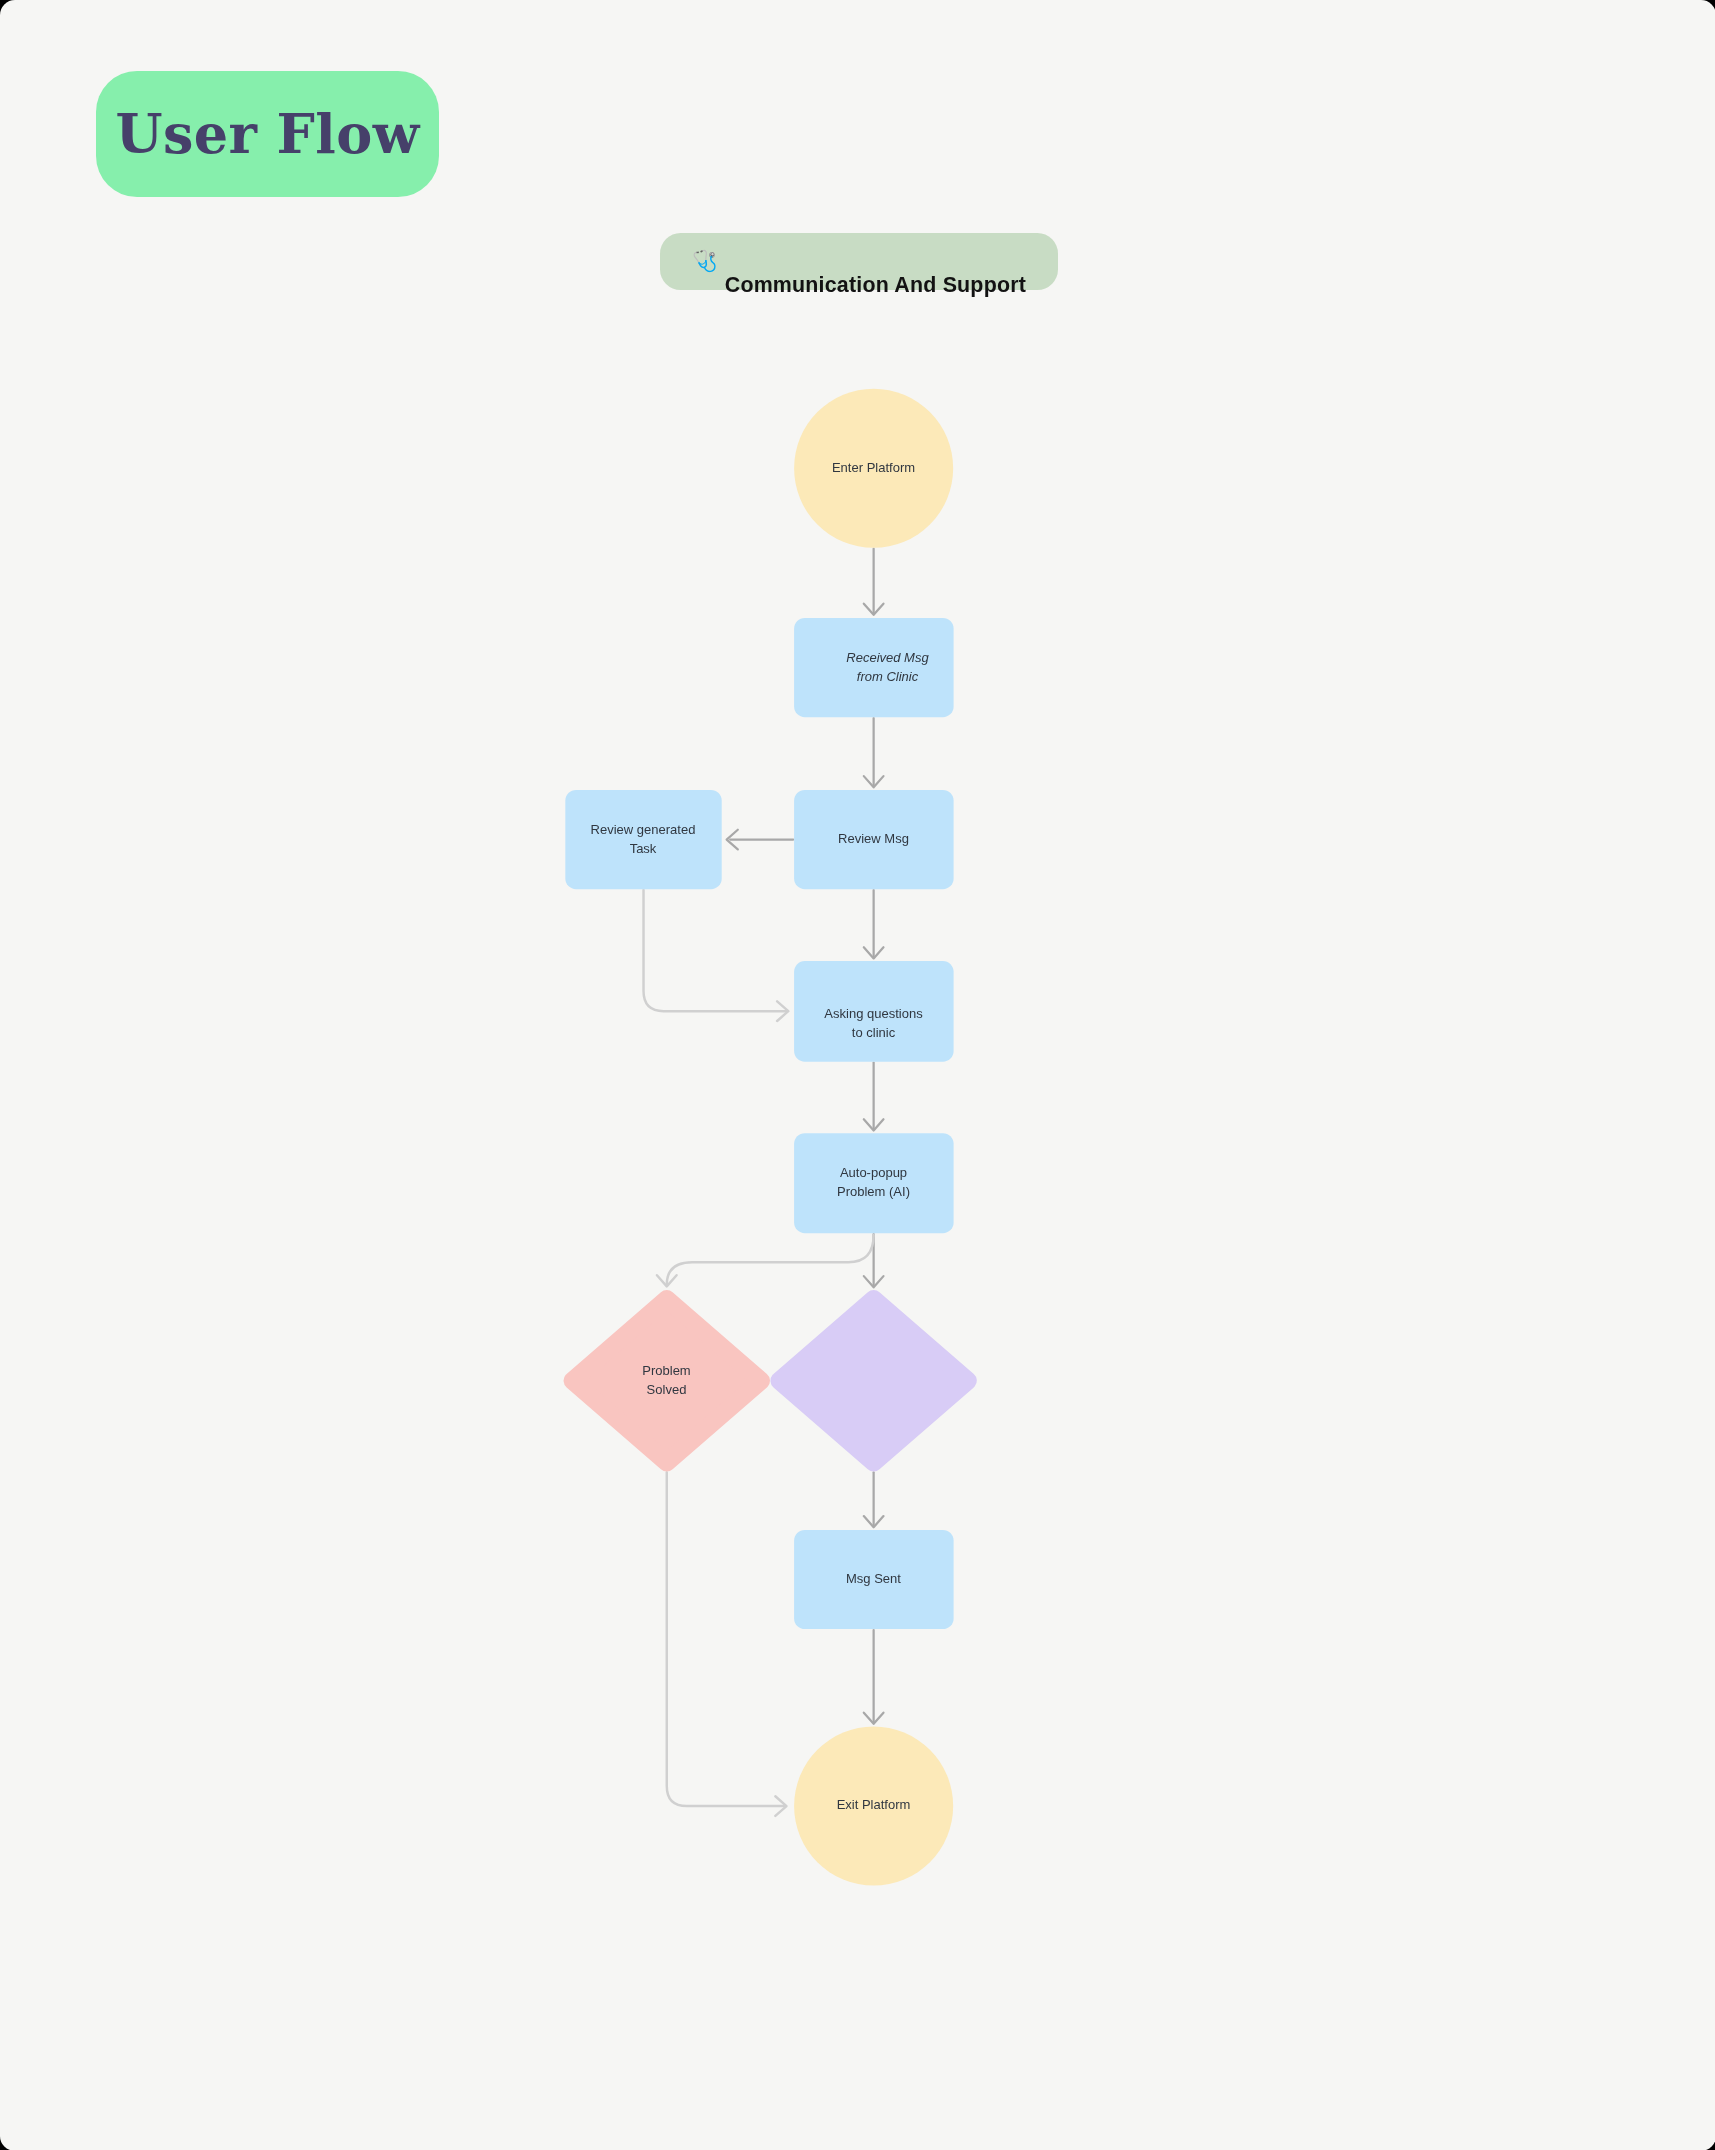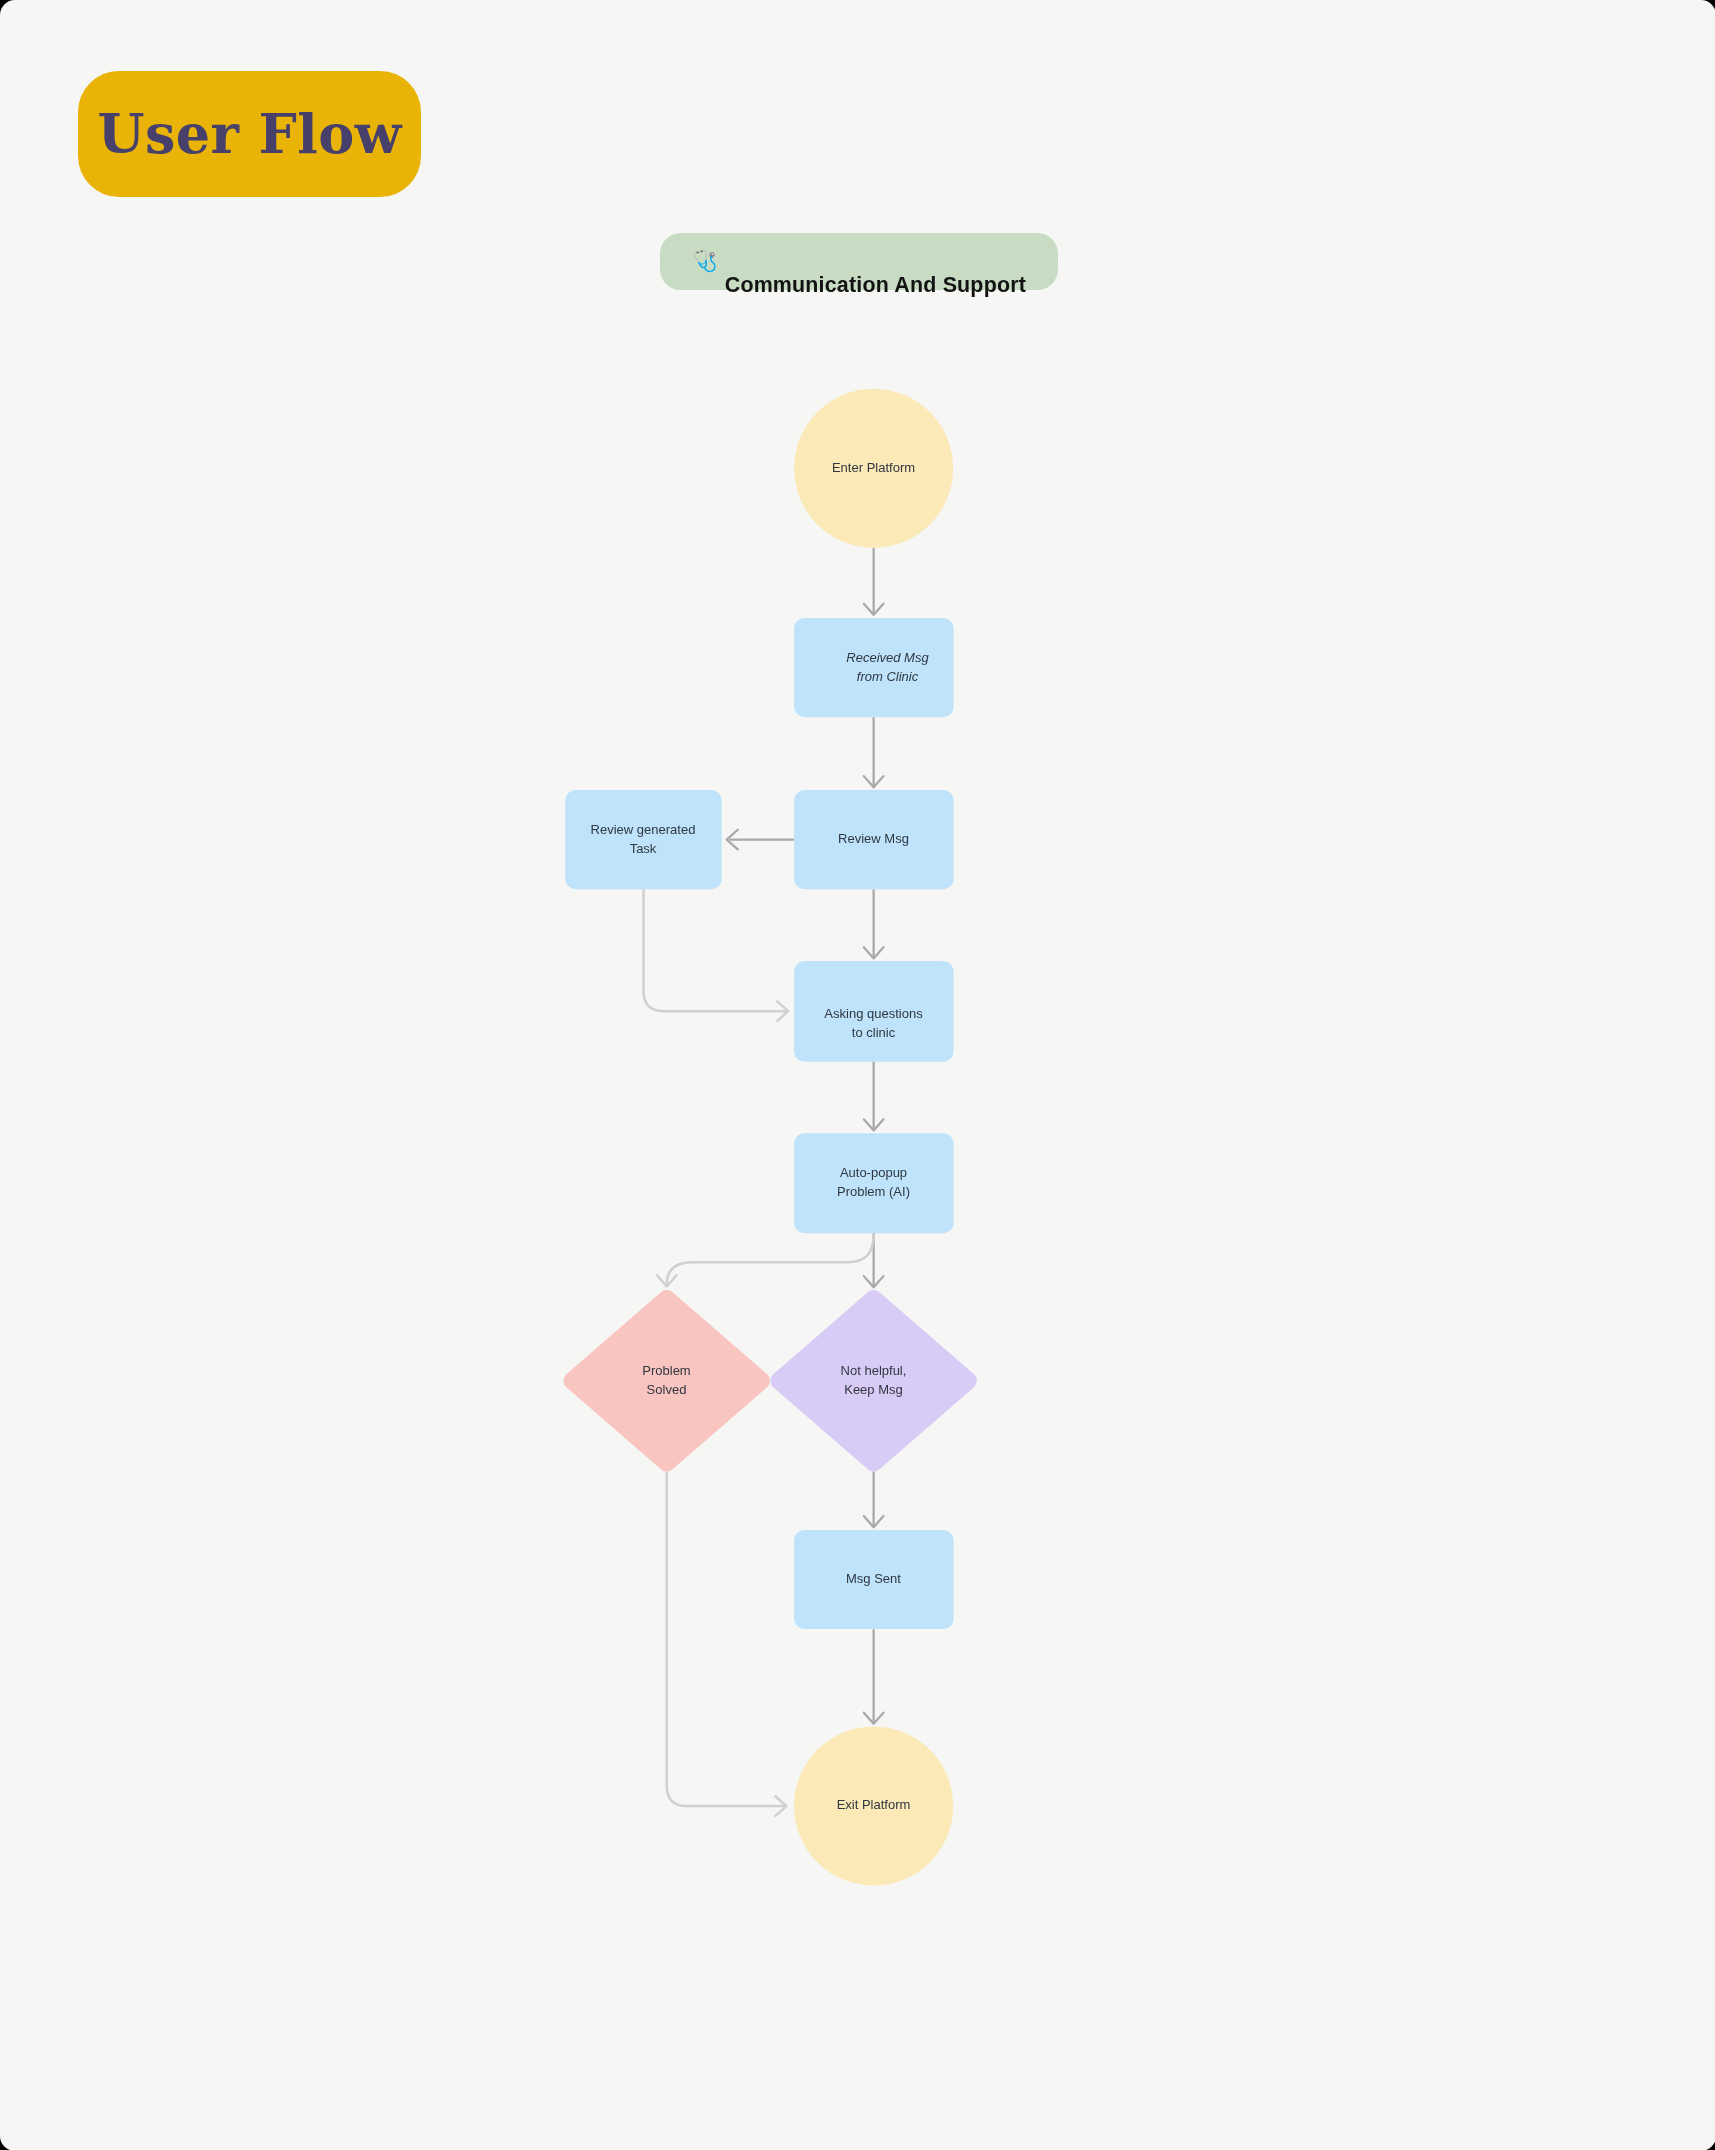--- a/index.html
+++ b/index.html
@@ -5,22 +5,22 @@
   html,body{margin:0;padding:0;background:#000;}
   body{font-family:"Liberation Sans",sans-serif;}
   #canvas{
     position:relative;
     width:1716px;height:2151px;
     background:#f6f6f4;
     border-radius:15px;
     overflow:hidden;
   }
   #title-card{
-    position:absolute;left:78px;top:71px;width:343px;height:126px;
-    background:#eab308;border-radius:41px;
+    position:absolute;left:96px;top:71px;width:343px;height:126px;
+    background:#86efac;border-radius:41px;
     display:flex;align-items:center;justify-content:center;
   }
   #page-title{
     font-family:"DejaVu Serif",serif;
     font-size:54px;font-weight:600;letter-spacing:0.4px;
     color:#46406a;
   }
   #badge{
     position:absolute;left:660px;top:233px;width:398px;height:57px;
     background:#c8dcc4;border-radius:20.6px;
@@ -100,19 +100,17 @@
 from Clinic</div>
   <div class="node-label" style="left:794px;top:790px;width:159px;height:99px;">Review Msg</div>
   <div class="node-label" style="left:565px;top:790px;width:156px;height:99px;">Review generated
 Task</div>
   <div class="node-label" style="left:794px;top:961px;width:159px;height:126px;">Asking questions
 to clinic</div>
   <div class="node-label" style="left:794px;top:1133px;width:159px;height:100px;">Auto-popup
 Problem (AI)</div>
   <div class="node-label" style="left:572px;top:1290px;width:189px;height:181px;">Problem
 Solved</div>
-  <div class="node-label" style="left:779px;top:1290px;width:189px;height:181px;">Not helpful,
-Keep Msg</div>
   <div class="node-label" style="left:794px;top:1530px;width:159px;height:99px;">Msg Sent</div>
   <div class="node-label" style="left:794px;top:1726px;width:159px;height:159px;">Exit Platform</div>
 
 </div>
 
 
 </body></html>

